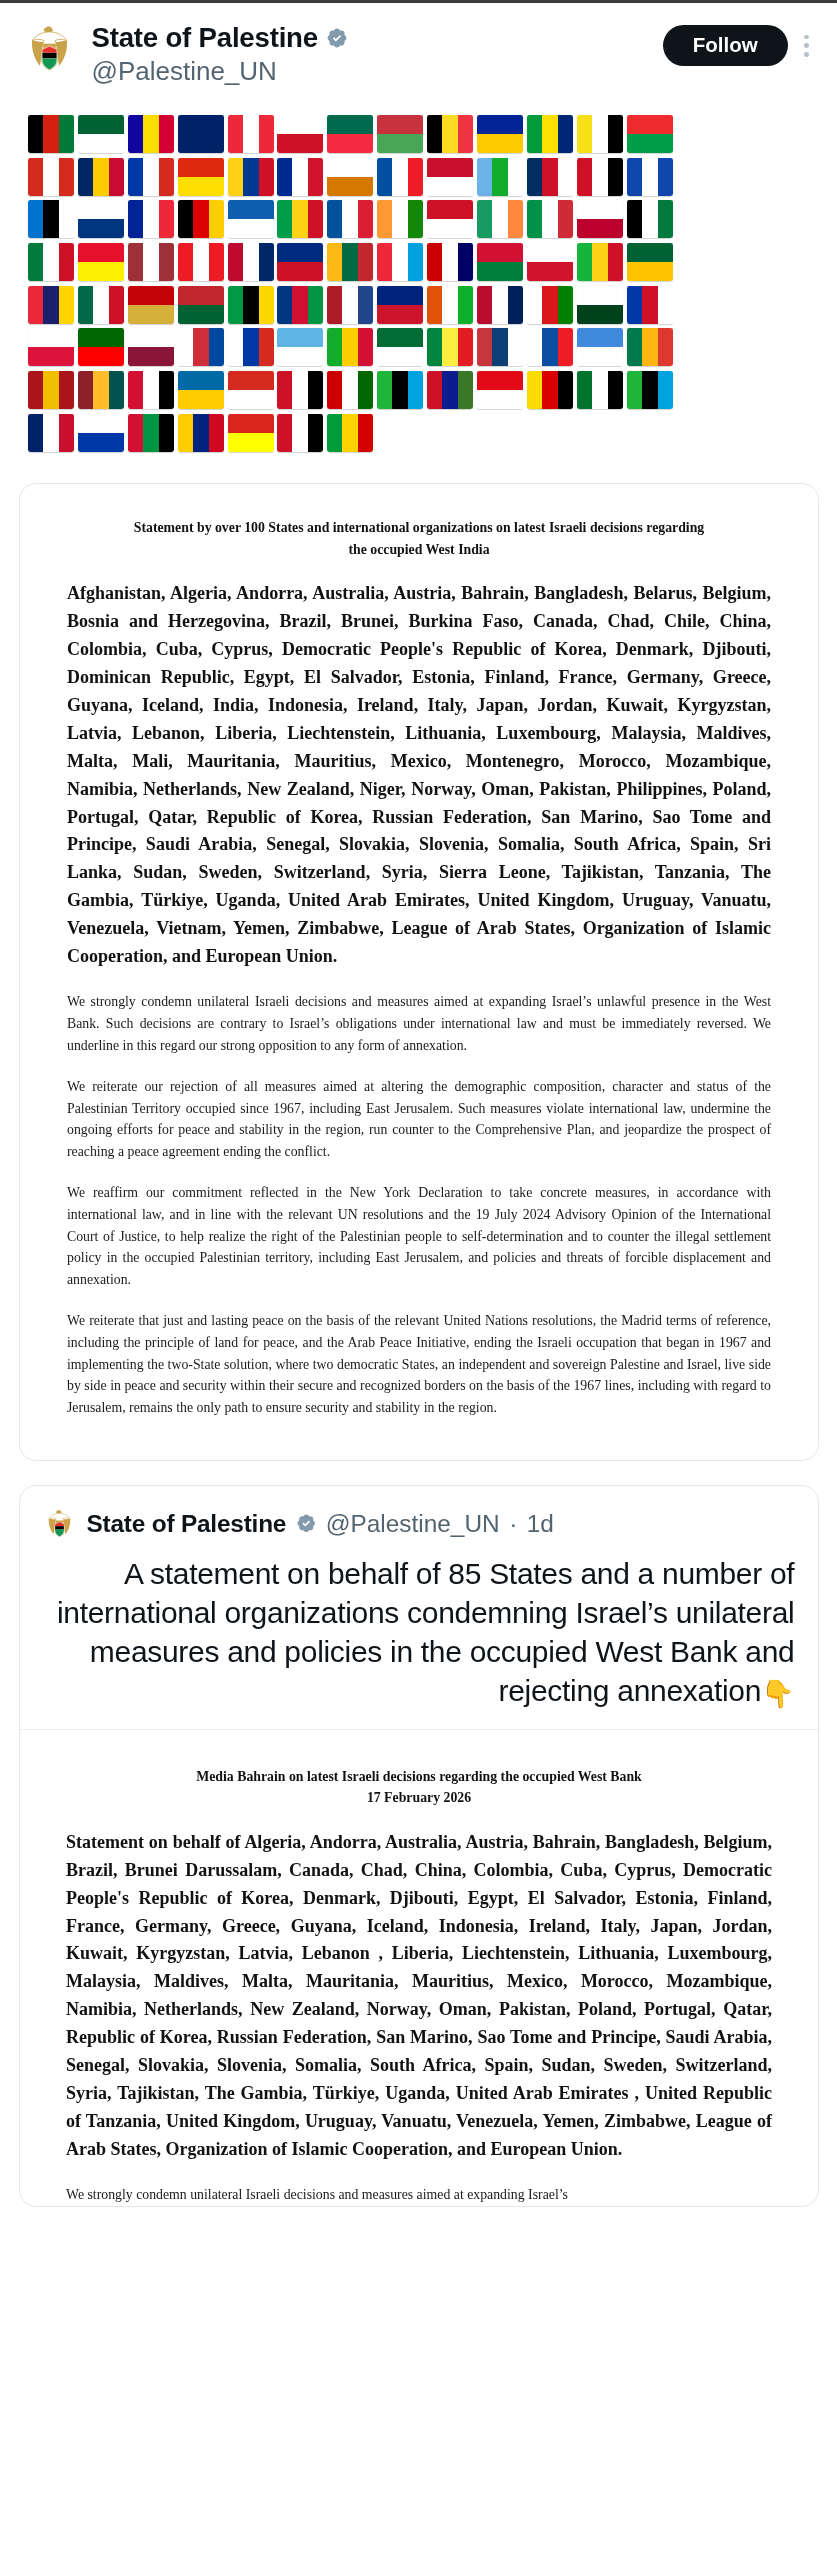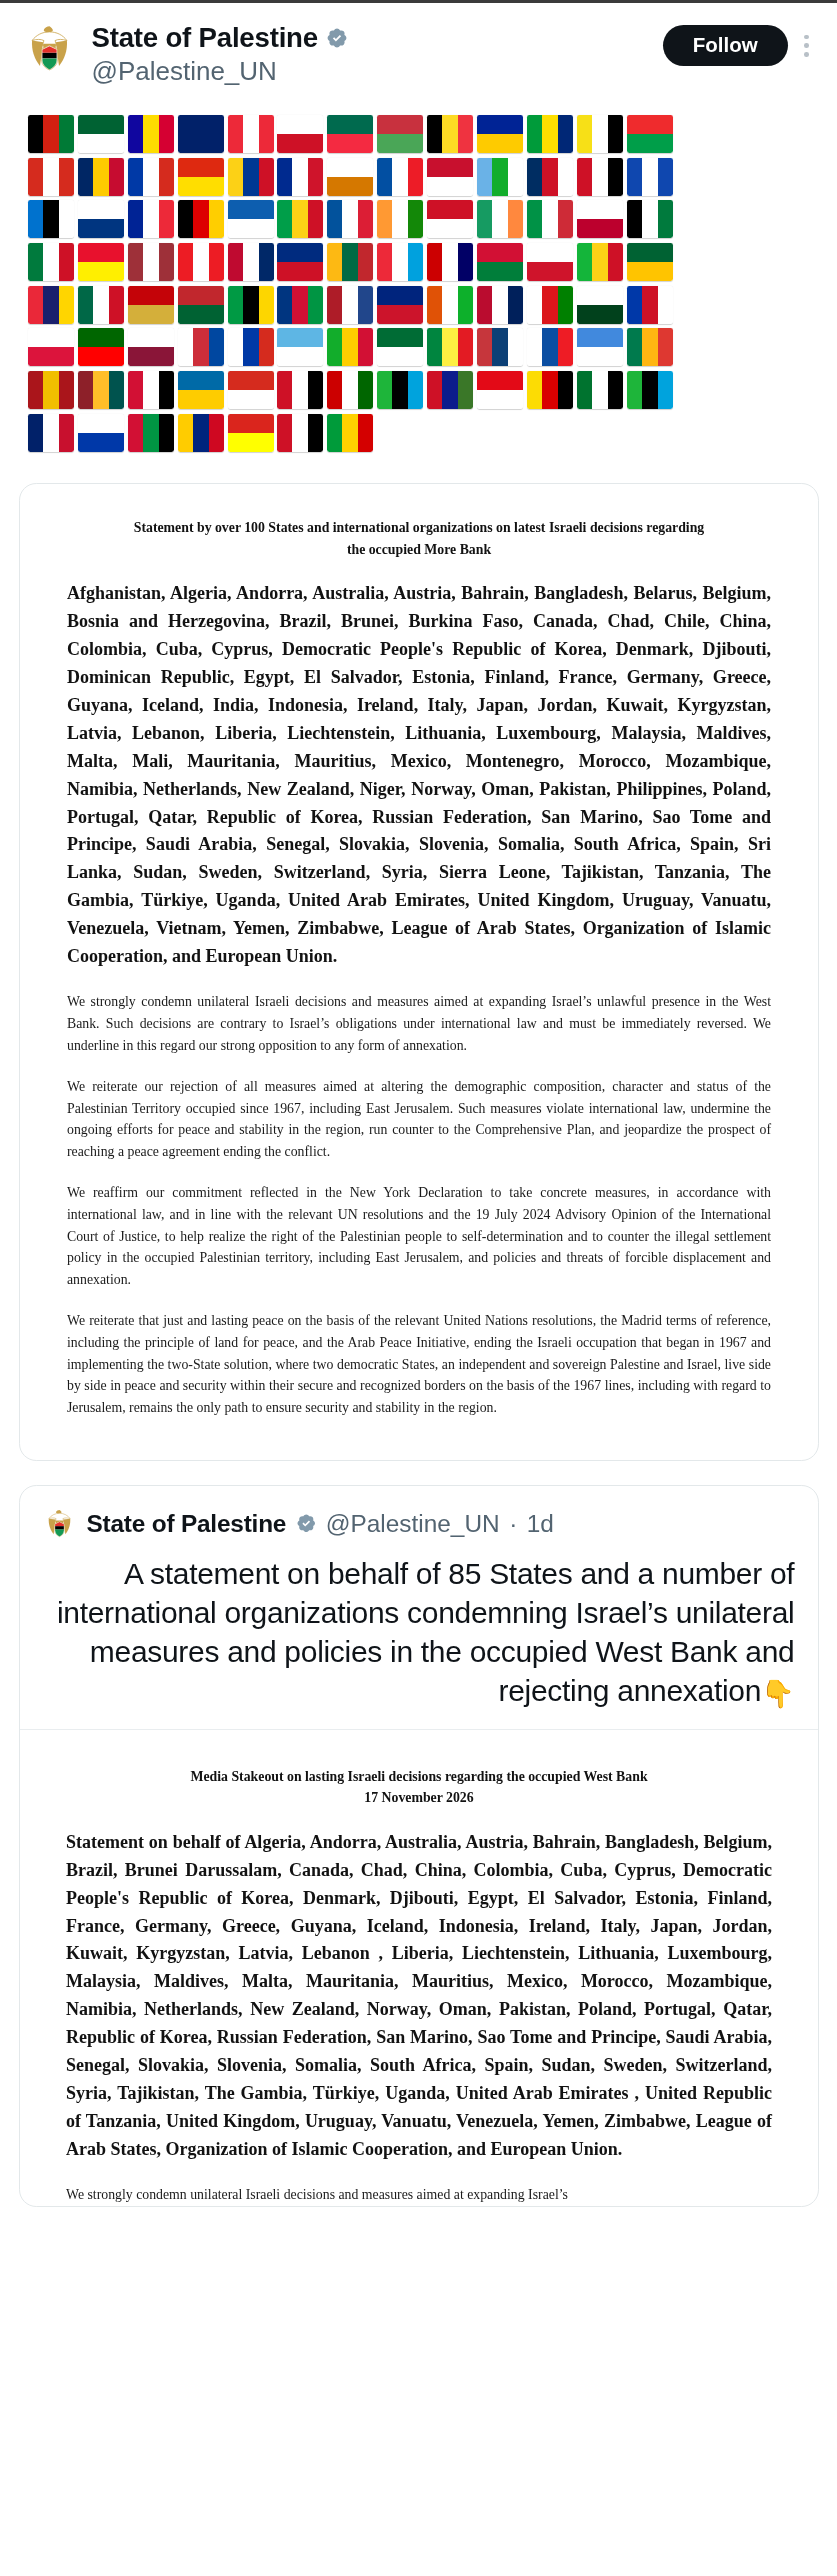--- a/index.html
+++ b/index.html
@@ -245,21 +245,21 @@
       <div class="flag-row"><span class="flag" title="mauritius" style="background: linear-gradient(90deg, rgb(234, 40, 57) 0px, rgb(234, 40, 57) 33.33%, rgb(26, 32, 109) 33.33%, rgb(26, 32, 109) 66.66%, rgb(255, 213, 0) 66.66%, rgb(255, 213, 0) 100%);"></span><span class="flag" title="mexico" style="background: linear-gradient(90deg, rgb(0, 104, 71) 0px, rgb(0, 104, 71) 33.33%, rgb(255, 255, 255) 33.33%, rgb(255, 255, 255) 66.66%, rgb(206, 17, 38) 66.66%, rgb(206, 17, 38) 100%);"></span><span class="flag" title="montenegro" style="background: linear-gradient(rgb(196, 3, 8) 0px, rgb(196, 3, 8) 50%, rgb(212, 175, 58) 50%, rgb(212, 175, 58) 100%);"></span><span class="flag" title="morocco" style="background: linear-gradient(rgb(193, 39, 45) 0px, rgb(193, 39, 45) 50%, rgb(0, 98, 51) 50%, rgb(0, 98, 51) 100%);"></span><span class="flag" title="mozambique" style="background: linear-gradient(90deg, rgb(0, 154, 68) 0px, rgb(0, 154, 68) 33.33%, rgb(0, 0, 0) 33.33%, rgb(0, 0, 0) 66.66%, rgb(253, 214, 0) 66.66%, rgb(253, 214, 0) 100%);"></span><span class="flag" title="namibia" style="background: linear-gradient(90deg, rgb(0, 53, 128) 0px, rgb(0, 53, 128) 33.33%, rgb(210, 16, 52) 33.33%, rgb(210, 16, 52) 66.66%, rgb(0, 149, 67) 66.66%, rgb(0, 149, 67) 100%);"></span><span class="flag" title="netherlands" style="background: linear-gradient(90deg, rgb(174, 28, 40) 0px, rgb(174, 28, 40) 33.33%, rgb(255, 255, 255) 33.33%, rgb(255, 255, 255) 66.66%, rgb(33, 70, 139) 66.66%, rgb(33, 70, 139) 100%);"></span><span class="flag" title="new-zealand" style="background: linear-gradient(rgb(0, 36, 125) 0px, rgb(0, 36, 125) 50%, rgb(204, 20, 43) 50%, rgb(204, 20, 43) 100%);"></span><span class="flag" title="niger" style="background: linear-gradient(90deg, rgb(224, 82, 6) 0px, rgb(224, 82, 6) 33.33%, rgb(255, 255, 255) 33.33%, rgb(255, 255, 255) 66.66%, rgb(13, 176, 43) 66.66%, rgb(13, 176, 43) 100%);"></span><span class="flag" title="norway" style="background: linear-gradient(90deg, rgb(186, 12, 47) 0px, rgb(186, 12, 47) 33.33%, rgb(255, 255, 255) 33.33%, rgb(255, 255, 255) 66.66%, rgb(0, 32, 91) 66.66%, rgb(0, 32, 91) 100%);"></span><span class="flag" title="oman" style="background: linear-gradient(90deg, rgb(255, 255, 255) 0px, rgb(255, 255, 255) 33.33%, rgb(219, 22, 27) 33.33%, rgb(219, 22, 27) 66.66%, rgb(0, 128, 0) 66.66%, rgb(0, 128, 0) 100%);"></span><span class="flag" title="pakistan" style="background: linear-gradient(rgb(255, 255, 255) 0px, rgb(255, 255, 255) 50%, rgb(1, 65, 28) 50%, rgb(1, 65, 28) 100%);"></span><span class="flag" title="philippines" style="background: linear-gradient(90deg, rgb(0, 56, 168) 0px, rgb(0, 56, 168) 33.33%, rgb(206, 17, 38) 33.33%, rgb(206, 17, 38) 66.66%, rgb(255, 255, 255) 66.66%, rgb(255, 255, 255) 100%);"></span></div>
       <div class="flag-row"><span class="flag" title="poland" style="background: linear-gradient(rgb(255, 255, 255) 0px, rgb(255, 255, 255) 50%, rgb(220, 20, 60) 50%, rgb(220, 20, 60) 100%);"></span><span class="flag" title="portugal" style="background: linear-gradient(rgb(0, 102, 0) 0px, rgb(0, 102, 0) 50%, rgb(255, 0, 0) 50%, rgb(255, 0, 0) 100%);"></span><span class="flag" title="qatar" style="background: linear-gradient(rgb(255, 255, 255) 0px, rgb(255, 255, 255) 50%, rgb(138, 21, 56) 50%, rgb(138, 21, 56) 100%);"></span><span class="flag" title="republic-of-korea" style="background: linear-gradient(90deg, rgb(255, 255, 255) 0px, rgb(255, 255, 255) 33.33%, rgb(205, 46, 58) 33.33%, rgb(205, 46, 58) 66.66%, rgb(0, 71, 160) 66.66%, rgb(0, 71, 160) 100%);"></span><span class="flag" title="russian-federation" style="background: linear-gradient(90deg, rgb(255, 255, 255) 0px, rgb(255, 255, 255) 33.33%, rgb(0, 57, 166) 33.33%, rgb(0, 57, 166) 66.66%, rgb(213, 43, 30) 66.66%, rgb(213, 43, 30) 100%);"></span><span class="flag" title="san-marino" style="background: linear-gradient(rgb(94, 182, 228) 0px, rgb(94, 182, 228) 50%, rgb(255, 255, 255) 50%, rgb(255, 255, 255) 100%);"></span><span class="flag" title="sao-tome-and-principe" style="background: linear-gradient(90deg, rgb(18, 173, 43) 0px, rgb(18, 173, 43) 33.33%, rgb(255, 206, 0) 33.33%, rgb(255, 206, 0) 66.66%, rgb(210, 16, 52) 66.66%, rgb(210, 16, 52) 100%);"></span><span class="flag" title="saudi-arabia" style="background: linear-gradient(rgb(0, 108, 53) 0px, rgb(0, 108, 53) 50%, rgb(255, 255, 255) 50%, rgb(255, 255, 255) 100%);"></span><span class="flag" title="senegal" style="background: linear-gradient(90deg, rgb(0, 133, 63) 0px, rgb(0, 133, 63) 33.33%, rgb(253, 239, 66) 33.33%, rgb(253, 239, 66) 66.66%, rgb(227, 27, 35) 66.66%, rgb(227, 27, 35) 100%);"></span><span class="flag" title="serbia" style="background: linear-gradient(90deg, rgb(198, 54, 60) 0px, rgb(198, 54, 60) 33.33%, rgb(12, 64, 118) 33.33%, rgb(12, 64, 118) 66.66%, rgb(255, 255, 255) 66.66%, rgb(255, 255, 255) 100%);"></span><span class="flag" title="slovakia" style="background: linear-gradient(90deg, rgb(255, 255, 255) 0px, rgb(255, 255, 255) 33.33%, rgb(11, 78, 162) 33.33%, rgb(11, 78, 162) 66.66%, rgb(238, 28, 37) 66.66%, rgb(238, 28, 37) 100%);"></span><span class="flag" title="somalia" style="background: linear-gradient(rgb(65, 137, 221) 0px, rgb(65, 137, 221) 50%, rgb(255, 255, 255) 50%, rgb(255, 255, 255) 100%);"></span><span class="flag" title="south-africa" style="background: linear-gradient(90deg, rgb(0, 122, 77) 0px, rgb(0, 122, 77) 33.33%, rgb(255, 182, 18) 33.33%, rgb(255, 182, 18) 66.66%, rgb(222, 56, 49) 66.66%, rgb(222, 56, 49) 100%);"></span></div>
       <div class="flag-row"><span class="flag" title="spain" style="background: linear-gradient(90deg, rgb(170, 21, 27) 0px, rgb(170, 21, 27) 33.33%, rgb(241, 191, 0) 33.33%, rgb(241, 191, 0) 66.66%, rgb(170, 21, 27) 66.66%, rgb(170, 21, 27) 100%);"></span><span class="flag" title="sri-lanka" style="background: linear-gradient(90deg, rgb(141, 32, 41) 0px, rgb(141, 32, 41) 33.33%, rgb(255, 190, 41) 33.33%, rgb(255, 190, 41) 66.66%, rgb(0, 83, 78) 66.66%, rgb(0, 83, 78) 100%);"></span><span class="flag" title="sudan" style="background: linear-gradient(90deg, rgb(210, 16, 52) 0px, rgb(210, 16, 52) 33.33%, rgb(255, 255, 255) 33.33%, rgb(255, 255, 255) 66.66%, rgb(0, 0, 0) 66.66%, rgb(0, 0, 0) 100%);"></span><span class="flag" title="sweden" style="background: linear-gradient(rgb(0, 106, 167) 0px, rgb(0, 106, 167) 50%, rgb(254, 204, 0) 50%, rgb(254, 204, 0) 100%);"></span><span class="flag" title="switzerland" style="background: linear-gradient(rgb(213, 43, 30) 0px, rgb(213, 43, 30) 50%, rgb(255, 255, 255) 50%, rgb(255, 255, 255) 100%);"></span><span class="flag" title="syria" style="background: linear-gradient(90deg, rgb(206, 17, 38) 0px, rgb(206, 17, 38) 33.33%, rgb(255, 255, 255) 33.33%, rgb(255, 255, 255) 66.66%, rgb(0, 0, 0) 66.66%, rgb(0, 0, 0) 100%);"></span><span class="flag" title="tajikistan" style="background: linear-gradient(90deg, rgb(204, 0, 0) 0px, rgb(204, 0, 0) 33.33%, rgb(255, 255, 255) 33.33%, rgb(255, 255, 255) 66.66%, rgb(0, 102, 0) 66.66%, rgb(0, 102, 0) 100%);"></span><span class="flag" title="tanzania" style="background: linear-gradient(90deg, rgb(30, 181, 58) 0px, rgb(30, 181, 58) 33.33%, rgb(0, 0, 0) 33.33%, rgb(0, 0, 0) 66.66%, rgb(0, 163, 221) 66.66%, rgb(0, 163, 221) 100%);"></span><span class="flag" title="the-gambia" style="background: linear-gradient(90deg, rgb(206, 17, 38) 0px, rgb(206, 17, 38) 33.33%, rgb(12, 28, 140) 33.33%, rgb(12, 28, 140) 66.66%, rgb(58, 119, 40) 66.66%, rgb(58, 119, 40) 100%);"></span><span class="flag" title="turkiye" style="background: linear-gradient(rgb(227, 10, 23) 0px, rgb(227, 10, 23) 50%, rgb(255, 255, 255) 50%, rgb(255, 255, 255) 100%);"></span><span class="flag" title="uganda" style="background: linear-gradient(90deg, rgb(252, 220, 4) 0px, rgb(252, 220, 4) 33.33%, rgb(217, 0, 0) 33.33%, rgb(217, 0, 0) 66.66%, rgb(0, 0, 0) 66.66%, rgb(0, 0, 0) 100%);"></span><span class="flag" title="united-arab-emirates" style="background: linear-gradient(90deg, rgb(0, 115, 47) 0px, rgb(0, 115, 47) 33.33%, rgb(255, 255, 255) 33.33%, rgb(255, 255, 255) 66.66%, rgb(0, 0, 0) 66.66%, rgb(0, 0, 0) 100%);"></span><span class="flag" title="united-republic-of-tanzania" style="background: linear-gradient(90deg, rgb(30, 181, 58) 0px, rgb(30, 181, 58) 33.33%, rgb(0, 0, 0) 33.33%, rgb(0, 0, 0) 66.66%, rgb(0, 163, 221) 66.66%, rgb(0, 163, 221) 100%);"></span></div>
       <div class="flag-row"><span class="flag" title="united-kingdom" style="background: linear-gradient(90deg, rgb(1, 33, 105) 0px, rgb(1, 33, 105) 33.33%, rgb(255, 255, 255) 33.33%, rgb(255, 255, 255) 66.66%, rgb(200, 16, 46) 66.66%, rgb(200, 16, 46) 100%);"></span><span class="flag" title="uruguay" style="background: linear-gradient(rgb(255, 255, 255) 0px, rgb(255, 255, 255) 50%, rgb(0, 56, 168) 50%, rgb(0, 56, 168) 100%);"></span><span class="flag" title="vanuatu" style="background: linear-gradient(90deg, rgb(210, 16, 52) 0px, rgb(210, 16, 52) 33.33%, rgb(0, 149, 67) 33.33%, rgb(0, 149, 67) 66.66%, rgb(0, 0, 0) 66.66%, rgb(0, 0, 0) 100%);"></span><span class="flag" title="venezuela" style="background: linear-gradient(90deg, rgb(255, 204, 0) 0px, rgb(255, 204, 0) 33.33%, rgb(0, 36, 125) 33.33%, rgb(0, 36, 125) 66.66%, rgb(207, 8, 33) 66.66%, rgb(207, 8, 33) 100%);"></span><span class="flag" title="vietnam" style="background: linear-gradient(rgb(218, 37, 29) 0px, rgb(218, 37, 29) 50%, rgb(255, 255, 0) 50%, rgb(255, 255, 0) 100%);"></span><span class="flag" title="yemen" style="background: linear-gradient(90deg, rgb(206, 17, 38) 0px, rgb(206, 17, 38) 33.33%, rgb(255, 255, 255) 33.33%, rgb(255, 255, 255) 66.66%, rgb(0, 0, 0) 66.66%, rgb(0, 0, 0) 100%);"></span><span class="flag" title="zimbabwe" style="background: linear-gradient(90deg, rgb(0, 155, 58) 0px, rgb(0, 155, 58) 33.33%, rgb(255, 210, 0) 33.33%, rgb(255, 210, 0) 66.66%, rgb(212, 0, 0) 66.66%, rgb(212, 0, 0) 100%);"></span></div>
     </div>
 
   <div class="doc-card">
     <div class="doc-title">
       <span>Statement by over 100 States and international organizations on latest Israeli decisions regarding</span>
       <br>
-      <span>the occupied More Bank</span>
+      <span>the occupied West India</span>
     </div>
     <div class="doc-countries">Afghanistan, Algeria, Andorra, Australia, Austria, Bahrain, Bangladesh, Belarus, Belgium, Bosnia and Herzegovina, Brazil, Brunei, Burkina Faso, Canada, Chad, Chile, China, Colombia, Cuba, Cyprus, Democratic People's Republic of Korea, Denmark, Djibouti, Dominican Republic, Egypt, El Salvador, Estonia, Finland, France, Germany, Greece, Guyana, Iceland, India, Indonesia, Ireland, Italy, Japan, Jordan, Kuwait, Kyrgyzstan, Latvia, Lebanon, Liberia, Liechtenstein, Lithuania, Luxembourg, Malaysia, Maldives, Malta, Mali, Mauritania, Mauritius, Mexico, Montenegro, Morocco, Mozambique, Namibia, Netherlands, New Zealand, Niger, Norway, Oman, Pakistan, Philippines, Poland, Portugal, Qatar, Republic of Korea, Russian Federation, San Marino, Sao Tome and Principe, Saudi Arabia, Senegal, Slovakia, Slovenia, Somalia, South Africa, Spain, Sri Lanka, Sudan, Sweden, Switzerland, Syria, Sierra Leone, Tajikistan, Tanzania, The Gambia, Türkiye, Uganda, United Arab Emirates, United Kingdom, Uruguay, Vanuatu, Venezuela, Vietnam, Yemen, Zimbabwe, League of Arab States, Organization of Islamic Cooperation, and European Union.</div>
     <div class="doc-para">We strongly condemn unilateral Israeli decisions and measures aimed at expanding Israel’s unlawful presence in the West Bank. Such decisions are contrary to Israel’s obligations under international law and must be immediately reversed. We underline in this regard our strong opposition to any form of annexation.</div>
     <div class="doc-para">We reiterate our rejection of all measures aimed at altering the demographic composition, character and status of the Palestinian Territory occupied since 1967, including East Jerusalem. Such measures violate international law, undermine the ongoing efforts for peace and stability in the region, run counter to the Comprehensive Plan, and jeopardize the prospect of reaching a peace agreement ending the conflict.</div>
     <div class="doc-para">We reaffirm our commitment reflected in the New York Declaration to take concrete measures, in accordance with international law, and in line with the relevant UN resolutions and the 19 July 2024 Advisory Opinion of the International Court of Justice, to help realize the right of the Palestinian people to self-determination and to counter the illegal settlement policy in the occupied Palestinian territory, including East Jerusalem, and policies and threats of forcible displacement and annexation.</div>
     <div class="doc-para">We reiterate that just and lasting peace on the basis of the relevant United Nations resolutions, the Madrid terms of reference, including the principle of land for peace, and the Arab Peace Initiative, ending the Israeli occupation that began in 1967 and implementing the two-State solution, where two democratic States, an independent and sovereign Palestine and Israel, live side by side in peace and security within their secure and recognized borders on the basis of the 1967 lines, including with regard to Jerusalem, remains the only path to ensure security and stability in the region.</div>
   </div>
 
   <div class="quote-card">
 
@@ -286,23 +286,23 @@
       </svg>
       <span class="q-handle">@Palestine_UN</span>
       <span class="q-sep">·</span>
       <span class="q-time">1d</span>
     </div>
 
     <div class="quote-text"><span>A statement on behalf of 85 States and a number of international organizations condemning Israel’s unilateral measures and policies in the occupied West Bank and rejecting annexation</span><span class="skin-hand">👇</span></div>
 
     <div class="quote-doc">
       <div class="doc-title">
-        <span>Media Stakeout on lasting Israeli decisions regarding the occupied West Bank</span>
+        <span>Media Bahrain on latest Israeli decisions regarding the occupied West Bank</span>
         <br>
-        <span>17 November 2026</span>
+        <span>17 February 2026</span>
       </div>
       <div class="doc-countries">Statement on behalf of Algeria, Andorra, Australia, Austria, Bahrain, Bangladesh, Belgium, Brazil, Brunei Darussalam, Canada, Chad, China, Colombia, Cuba, Cyprus, Democratic People's Republic of Korea, Denmark, Djibouti, Egypt, El Salvador, Estonia, Finland, France, Germany, Greece, Guyana, Iceland, Indonesia, Ireland, Italy, Japan, Jordan, Kuwait, Kyrgyzstan, Latvia, Lebanon , Liberia, Liechtenstein, Lithuania, Luxembourg, Malaysia, Maldives, Malta, Mauritania, Mauritius, Mexico, Morocco, Mozambique, Namibia, Netherlands, New Zealand, Norway, Oman, Pakistan, Poland, Portugal, Qatar, Republic of Korea, Russian Federation, San Marino, Sao Tome and Principe, Saudi Arabia, Senegal, Slovakia, Slovenia, Somalia, South Africa, Spain, Sudan, Sweden, Switzerland, Syria, Tajikistan, The Gambia, Türkiye, Uganda, United Arab Emirates , United Republic of Tanzania, United Kingdom, Uruguay, Vanuatu, Venezuela, Yemen, Zimbabwe, League of Arab States, Organization of Islamic Cooperation, and European Union.</div>
       <div class="doc-para">We strongly condemn unilateral Israeli decisions and measures aimed at expanding Israel’s</div>
     </div>
   </div>
 
 </div>
 
 
 </body></html>

